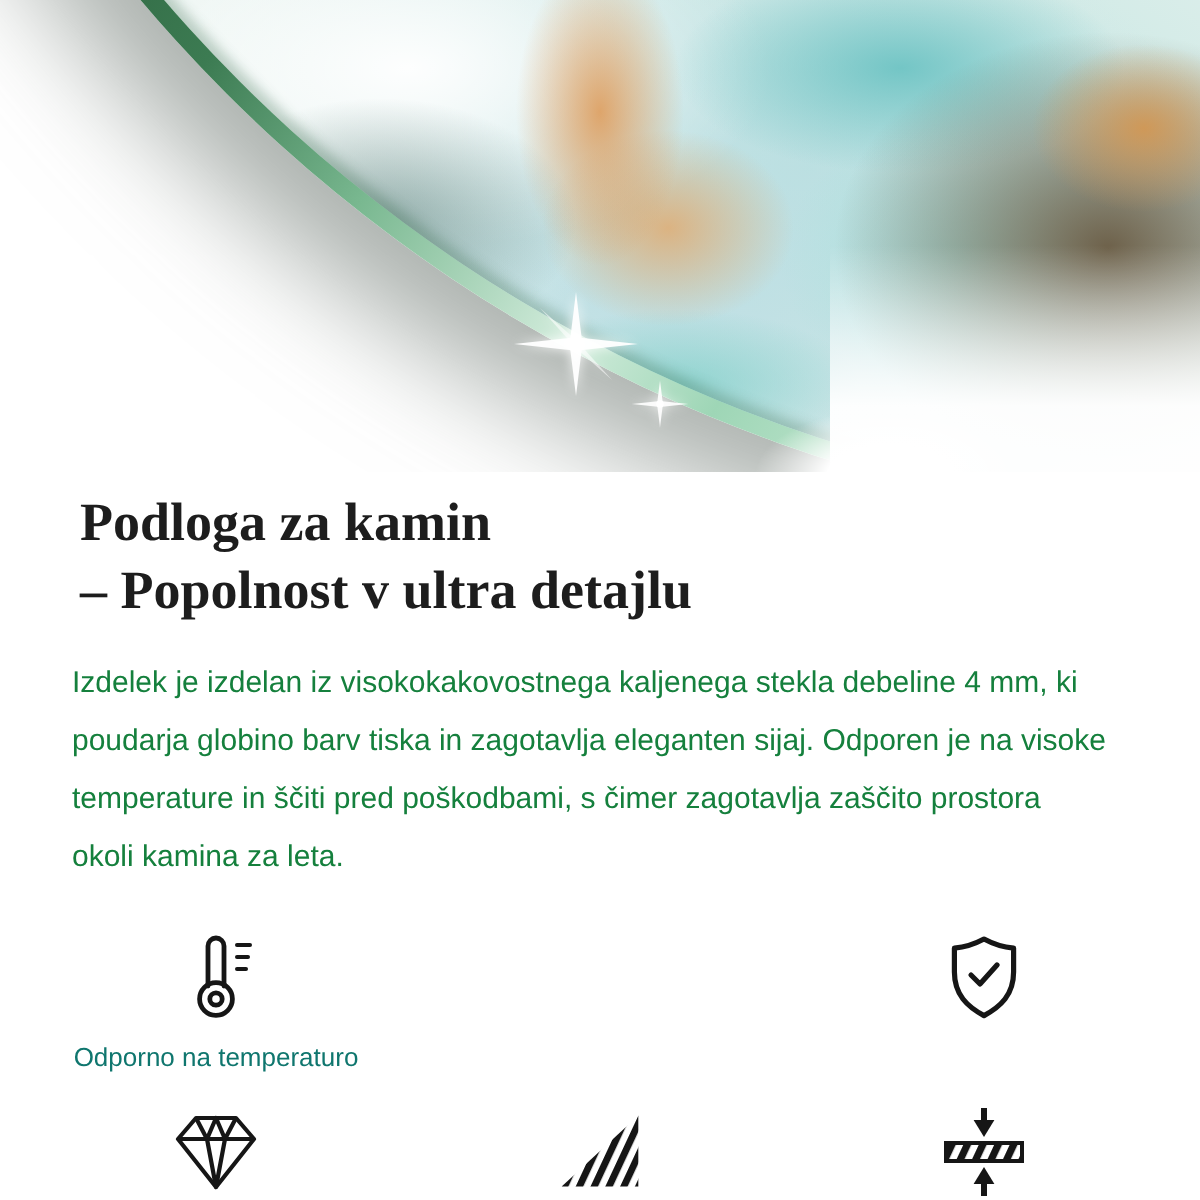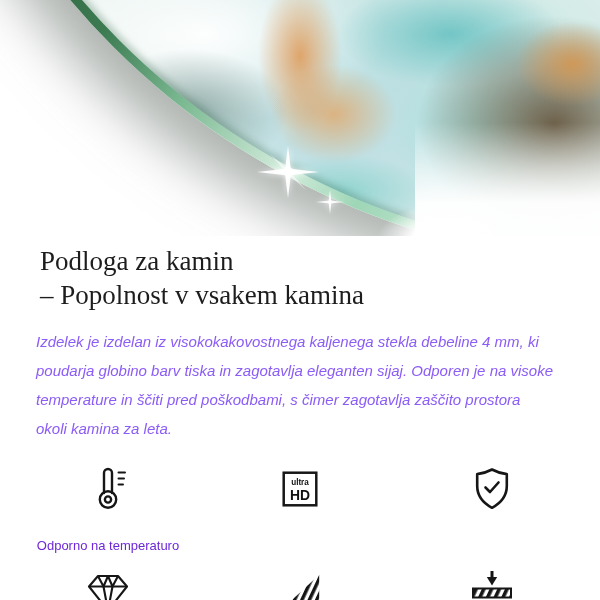--- a/index.html
+++ b/index.html
@@ -38,27 +38,27 @@
     position:absolute;left:0;top:0;width:600px;height:236px;pointer-events:none;
     background:
       radial-gradient(90px 45px at 445px 238px, #ffffff 35%, rgba(255,255,255,0) 75%),
       linear-gradient(to bottom, rgba(255,255,255,0) 52%, rgba(255,255,255,0.96) 86%) 415px 0 / 185px 236px no-repeat;
   }
   .sparkle{position:absolute;filter:drop-shadow(0 0 3px rgba(255,255,255,0.95));}
   .sparkle-main{left:253px;top:137px;}
   .sparkle-small{left:314px;top:186px;}
   
   .heading{margin:8px 40px 0 40px;font-family:"Liberation Serif", serif;
-    font-size:27px;line-height:34px;color:#1d1d1d;font-weight:400;}
-  .description{margin:15px 40px 4px 36px;font-size:15px;line-height:29px;color:#8b5cf6;max-width:518px;font-style:italic;}
+    font-size:27px;line-height:34px;color:#1d1d1d;font-weight:700;}
+  .description{margin:15px 40px 4px 36px;font-size:15px;line-height:29px;color:#15803d;max-width:518px;}
   
   .features{margin:22px 12px 0 12px;display:grid;grid-template-columns:repeat(3,1fr);row-gap:16px;}
   .feature{text-align:center;}
   .icon-wrap{height:48px;display:flex;align-items:center;justify-content:center;}
-  .feature-label{margin-top:25px;font-size:13px;color:#6d28d9;}
+  .feature-label{margin-top:8px;font-size:13px;color:#0f766e;}
   .icon-svg{display:block;}
   .hd-small{font:bold 8.5px "Liberation Sans", sans-serif;fill:#111;}
   .hd-big{font:bold 14.5px "Liberation Sans", sans-serif;fill:#111;}
 </style>
 </head>
 <body>
 
 <svg width="0" height="0" style="position:absolute" aria-hidden="true">
   <defs>
     <pattern id="hatch-steep" patternUnits="userSpaceOnUse" width="7" height="8" patternTransform="rotate(25)">
@@ -80,21 +80,21 @@
   </svg>
   <svg class="sparkle sparkle-small" width="32" height="32" viewBox="0 0 70 70">
     <path d="M4,35 L35,31.6 L66,35 L35,38.4 Z" fill="rgba(255,255,255,0.9)"></path>
     <path d="M35,9 L31.8,35 L35,61 L38.2,35 Z" fill="rgba(255,255,255,0.9)"></path>
     <circle cx="35" cy="35" r="4" fill="#ffffff"></circle>
   </svg>
 </div>
 
 <div class="heading">
   <div>Podloga za kamin</div>
-  <div>– Popolnost v vsakem kamina</div>
+  <div>– Popolnost v ultra detajlu</div>
 </div>
 
 <div class="description">Izdelek je izdelan iz visokokakovostnega kaljenega stekla debeline 4 mm, ki poudarja globino barv tiska in zagotavlja eleganten sijaj. Odporen je na visoke temperature in ščiti pred poškodbami, s čimer zagotavlja zaščito prostora okoli kamina za leta.</div>
 
 <div class="features">
 
   <div class="feature">
     <div class="icon-wrap">
       <svg class="icon-svg" width="48" height="48" viewBox="0 0 48 48" fill="none" stroke="#161616" stroke-width="2.4" stroke-linecap="round">
         <path d="M20,28 V8 A4,4 0 0 1 28,8 V28"></path>
@@ -102,27 +102,20 @@
         <circle cx="24" cy="34.5" r="3.1"></circle>
         <path d="M34.5,7.5 h6.5" stroke-width="2"></path>
         <path d="M34.5,13.5 h5.5" stroke-width="2"></path>
         <path d="M34.5,19.5 h4.5" stroke-width="2"></path>
       </svg>
     </div>
     <div class="feature-label">Odporno na temperaturo</div>
   </div>
 
   <div class="feature">
-    <div class="icon-wrap">
-      <svg class="icon-svg" width="46" height="46" viewBox="0 0 48 48">
-        <rect x="7" y="7" width="34" height="34" fill="none" stroke="#161616" stroke-width="2.6"></rect>
-        <text x="24" y="20" text-anchor="middle" class="hd-small">ultra</text>
-        <text x="24" y="35.5" text-anchor="middle" class="hd-big">HD</text>
-      </svg>
-    </div>
   </div>
 
   <div class="feature">
     <div class="icon-wrap">
       <svg class="icon-svg" width="48" height="48" viewBox="0 0 48 48" fill="none" stroke="#161616" stroke-width="2.6" stroke-linejoin="round" stroke-linecap="round">
         <path d="M24,4.5 C29,7.2 33.8,8.6 38.8,9.1 V21 C38.8,32.4 32.3,38.3 24,42.8 C15.7,38.3 9.2,32.4 9.2,21 V9.1 C14.2,8.6 19,7.2 24,4.5 Z"></path>
         <path d="M17.5,22.5 L22,27 L30.5,17.5"></path>
       </svg>
     </div>
   </div>

